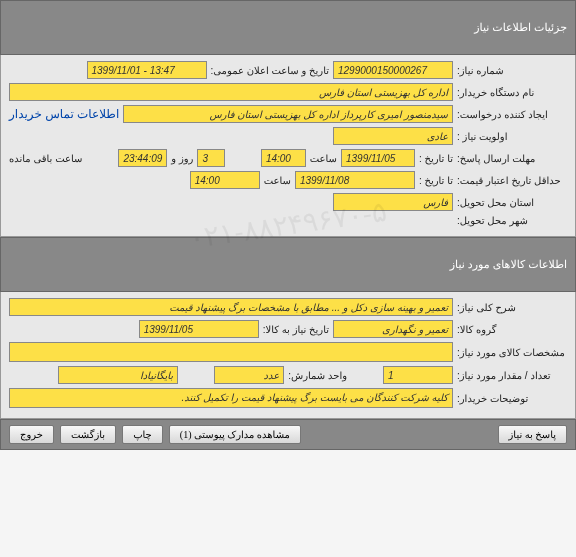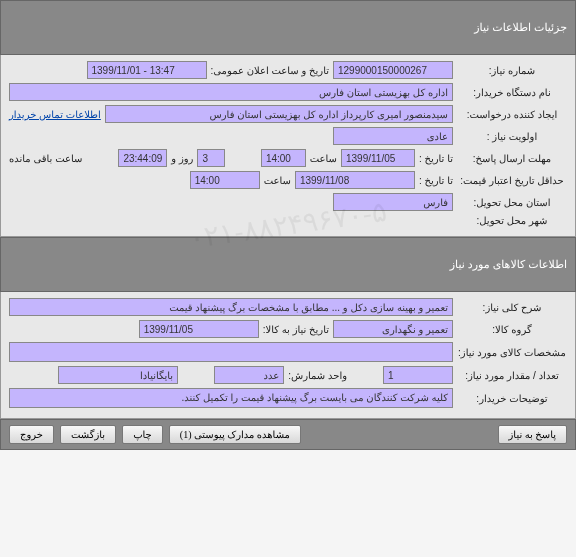--- a/index.html
+++ b/index.html
@@ -31,46 +31,46 @@
   gap: 4px;
 }
 .label {
   font-size: 10px;
   color: #222;
   white-space: nowrap;
 }
 .label-col {
   width: 110px;
   flex-shrink: 0;
-  text-align: center;
+  text-align: left;
 }
 .field {
-  background: #c4b5fd;
+  background: #fde047;
   border: 1px solid #888;
   padding: 2px 4px;
   font-size: 10px;
   height: 18px;
   line-height: 14px;
   text-align: right;
   direction: rtl;
+  font-style: italic;
 }
 .field.ltr { direction: ltr; text-align: left; }
 .field-wide { flex: 1; }
 .field-med { width: 120px; }
 .field-sm { width: 70px; margin-left: 32px; }
 .field-xs { width: 40px; }
 .field.multiline {
   height: 20px;
   white-space: normal;
   line-height: 13px;
 }
 .link {
   color: #0044aa;
-  text-decoration: underline;
-  font-size: 10px;
+  font-size: 12px;
   cursor: pointer;
 }
 .footer {
   background: #888;
   padding: 5px 8px;
   display: flex;
   gap: 6px;
   justify-content: flex-end;
   border: 1px solid #666;
 }

